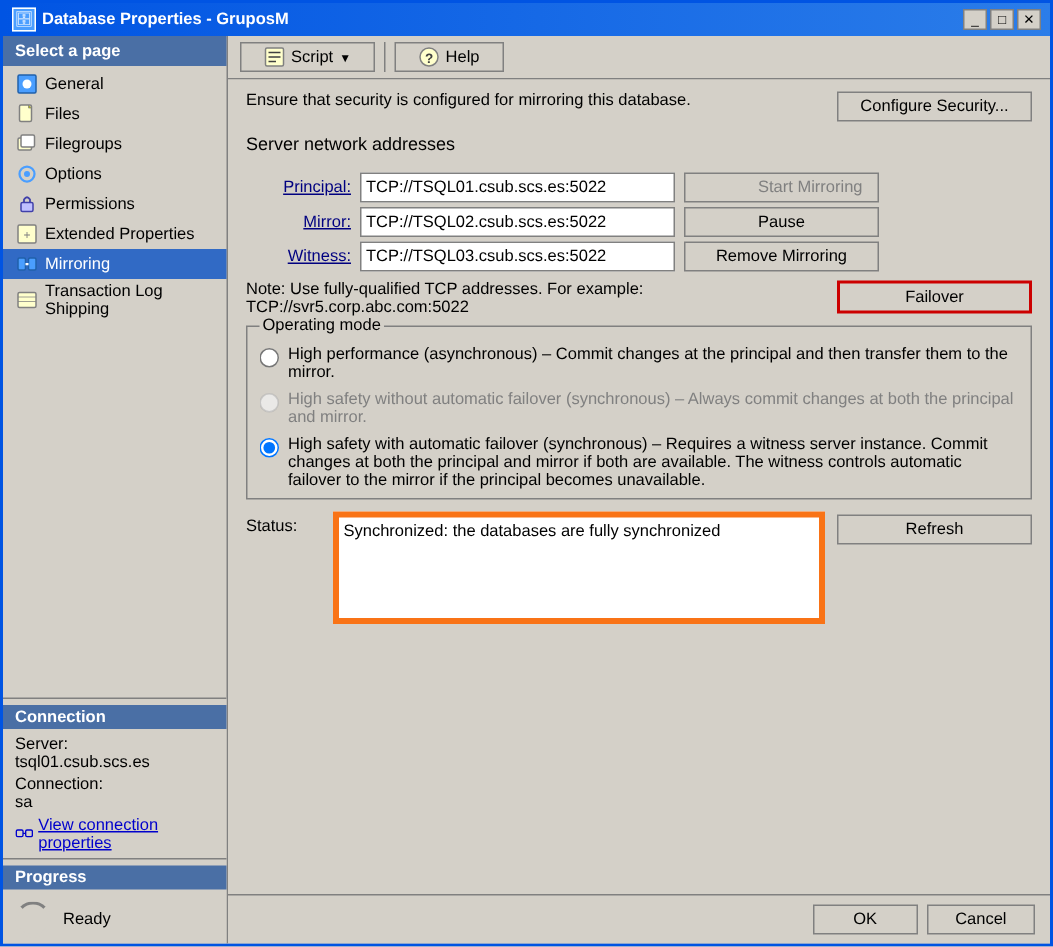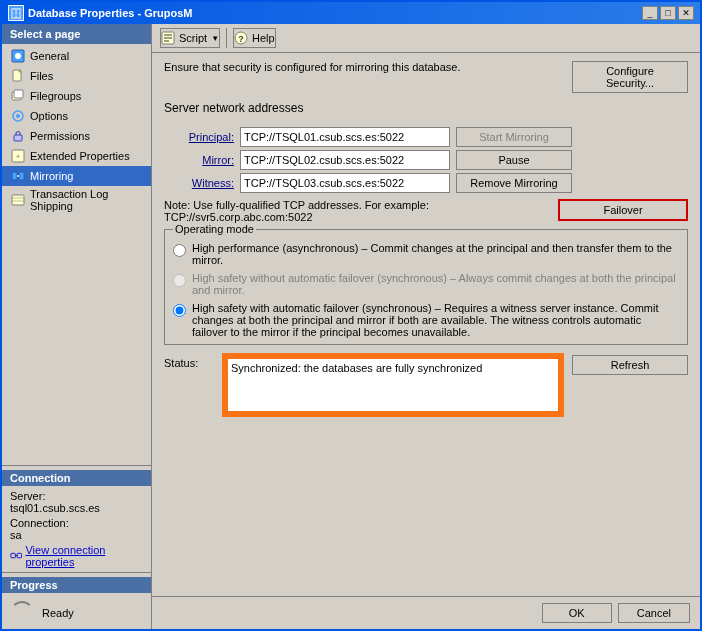--- a/index.html
+++ b/index.html
@@ -172,21 +172,21 @@
       padding: 4px 8px;
       display: flex;
       align-items: center;
       gap: 4px;
       border-bottom: 1px solid #808080;
       flex-shrink: 0;
     }
     .toolbar-btn {
       background: #d4d0c8;
       border: 1px solid #808080;
-      padding: 2px 0;
+      padding: 2px 15px;
       cursor: pointer;
       display: flex;
       align-items: center;
       gap: 4px;
       font-size: 11px;
     }
     .toolbar-separator {
       width: 1px;
       height: 20px;
       background: #808080;
@@ -197,25 +197,26 @@
       padding: 8px 12px;
       overflow-y: auto;
       background: #d4d0c8;
     }
     .action-btn {
       background: #d4d0c8;
       border: 1px solid #808080;
       padding: 3px 10px;
       font-size: 11px;
       cursor: pointer;
-      width: 116px;
+      width: 130px;
       text-align: center;
     }
     .action-btn.disabled {
       color: #808080;
+      text-align: right;
     }
     .action-btn.highlighted {
       border: 2px solid #cc0000;
     }
     .top-row {
       display: flex;
       align-items: flex-start;
       justify-content: space-between;
       margin-bottom: 8px;
     }
@@ -309,22 +310,22 @@
       margin-bottom: 8px;
     }
     .status-label {
       width: 50px;
       font-size: 11px;
       padding-top: 4px;
       flex-shrink: 0;
     }
     .status-box {
       flex: 1;
-      height: 64px;
-      border: 6px solid #f97316;
+      height: 75px;
+      border: 4px solid #f97316;
       background: white;
       padding: 3px;
       font-size: 11px;
     }
     .bottom-bar {
       background: #d4d0c8;
       border-top: 1px solid #808080;
       padding: 6px 10px;
       display: flex;
       justify-content: flex-end;

